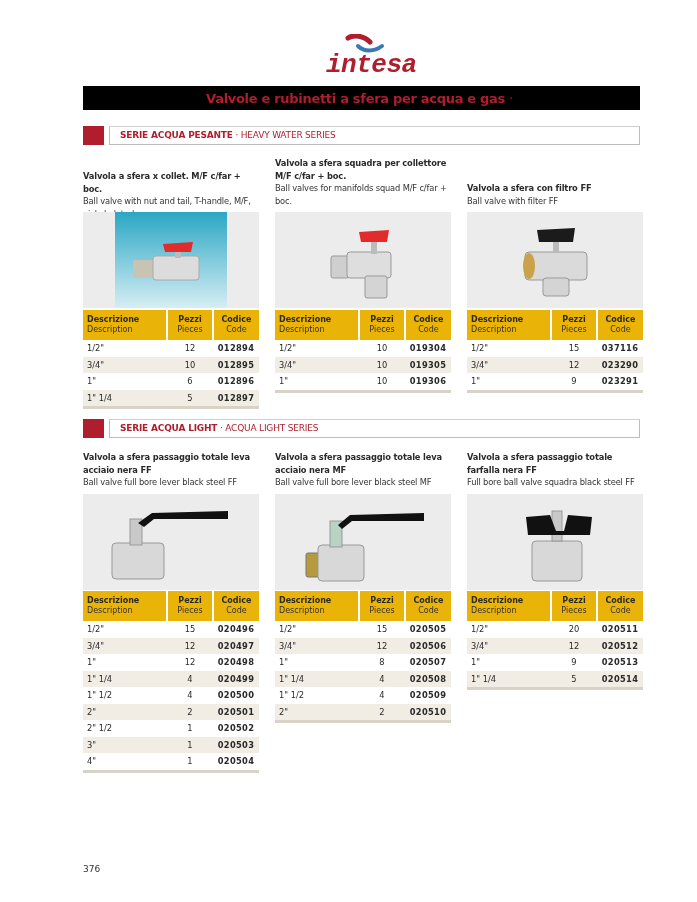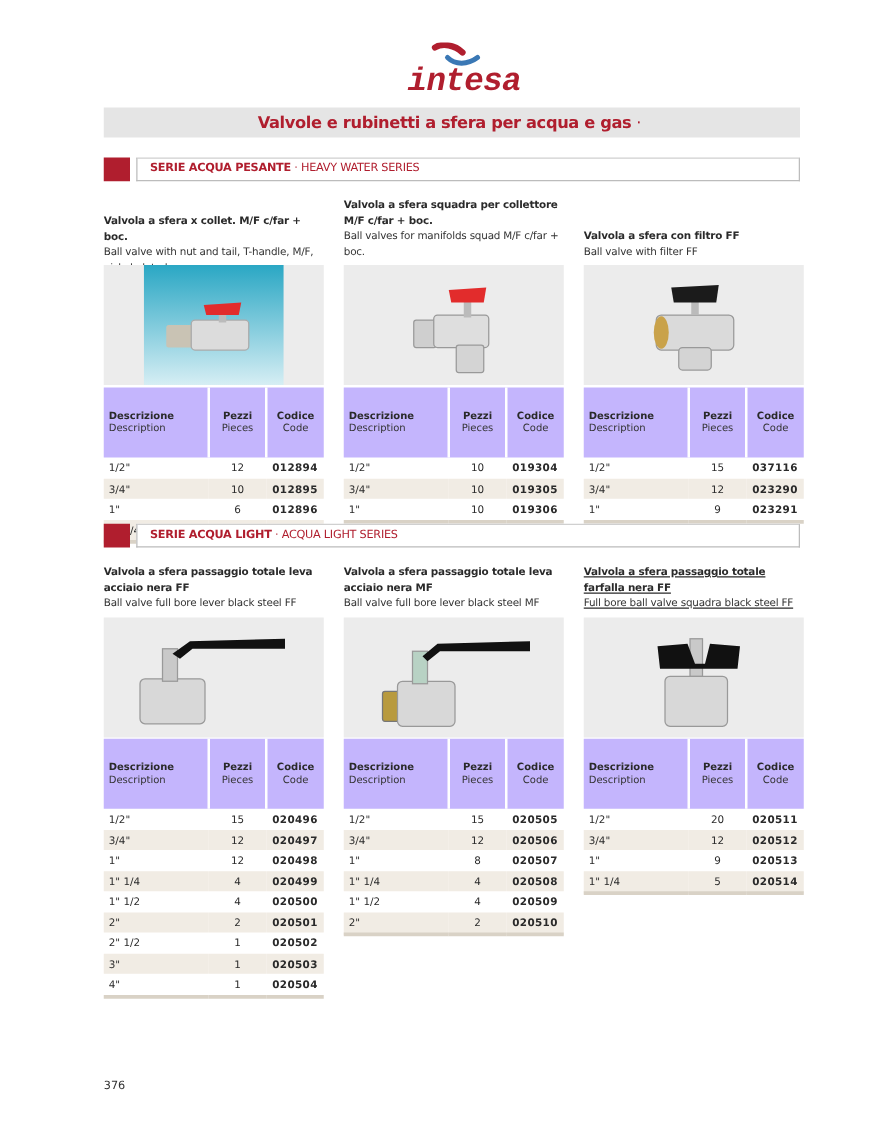--- a/index.html
+++ b/index.html
@@ -10,21 +10,21 @@
     }
     .logo { position: absolute; left: 318px; top: 34px; width: 90px; height: 48px; }
     .logo svg { position: absolute; left: 22px; top: 0; }
     .logo-text {
       position: absolute; left: 8px; top: 16px;
       font-family: Liberation Mono, monospace; font-weight: bold; font-style: italic;
       font-size: 26px; color: #b01e2e; letter-spacing: -0.5px;
     }
     .main-title {
       position: absolute; left: 83px; top: 86px; width: 557px; height: 24px;
-      background: #e5e5e5; display: flex; align-items: center; justify-content: center;
+      background: #000000; display: flex; align-items: center; justify-content: center;
       font-size: 13px; letter-spacing: -0.3px;
     }
     .main-title .it { color: #b01e2e; font-weight: bold; }
     .main-title .sep { color: #b01e2e; margin: 0 4px; }
     .main-title .en { color: #b01e2e; }
     .series-bar { position: absolute; left: 83px; width: 557px; height: 27px; padding-left: 12px; }
     .series-bar .sq { position: absolute; left: 0; top: 0; width: 21px; height: 19px; background: #b01e2e; }
     .series-bar .box {
       position: absolute; left: 26px; top: 0; right: 0; height: 19px;
       border: 1px solid #bcbcbc; border-top: 1px solid #d0d0d0; background: #fff;
@@ -33,22 +33,22 @@
     .series-bar .box b { font-weight: bold; }
     .col { position: absolute; width: 176px; }
     .prod-title { font-size: 8.3px; font-weight: bold; line-height: 12.5px; color: #2a2a2a; letter-spacing: -0.15px; }
     .prod-sub { font-size: 8.3px; line-height: 12.5px; color: #333; letter-spacing: -0.15px; }
     .prod-img {
       position: absolute; width: 176px; height: 96px; background: #ececec;
       display: flex; align-items: center; justify-content: center; overflow: hidden;
     }
     table { position: absolute; width: 176px; border-collapse: collapse; font-size: 8.3px; }
     th {
-      background: #c4b5fd; font-weight: normal; font-size: 8px; line-height: 10px;
-      padding: 18px 4px; border-right: 2px solid #fff; color: #333;
+      background: #eab308; font-weight: normal; font-size: 8px; line-height: 10px;
+      padding: 5px 4px; border-right: 2px solid #fff; color: #333;
     }
     th b { font-weight: bold; color: #2a2a2a; }
     th.c1 { text-align: left; width: 84px; }
     th.c2 { text-align: center; width: 46px; }
     th.c3 { text-align: center; border-right: none; }
     td { height: 16.5px; padding: 0 4px; line-height: 16.5px; }
     tr.alt td { background: #f1ece4; }
     td.c2 { text-align: center; }
     td.c3 { text-align: center; font-weight: bold; letter-spacing: 0.3px; }
     tbody tr:last-child td { border-bottom: 3px solid #d9d2c6; }
@@ -334,21 +334,21 @@
         <td class="c3">020509</td>
       </tr>
     <tr class="alt">
         <td>2"</td>
         <td class="c2">2</td>
         <td class="c3">020510</td>
       </tr>
   </tbody>
 </table>
 
-<div class="col" style="left:467px; top:451px;text-decoration:underline;">
+<div class="col" style="left:467px; top:451px;">
   <div class="prod-title">Valvola a sfera passaggio totale farfalla nera FF</div>
   <div class="prod-sub">Full bore ball valve squadra black steel FF</div>
 </div>
 <div class="prod-img" style="left:467px; top:494px;">
   <svg width="110" height="90" viewBox="0 0 110 90">
     <rect x="32" y="44" width="50" height="40" rx="4" fill="#d8d8d8" stroke="#999"></rect>
     <rect x="52" y="14" width="10" height="30" fill="#c9c9c9" stroke="#999"></rect>
     <path d="M26 20 L50 18 L56 34 L64 34 L68 18 L92 20 L90 38 L28 38 Z" fill="#111"></path>
   </svg>
 </div>

